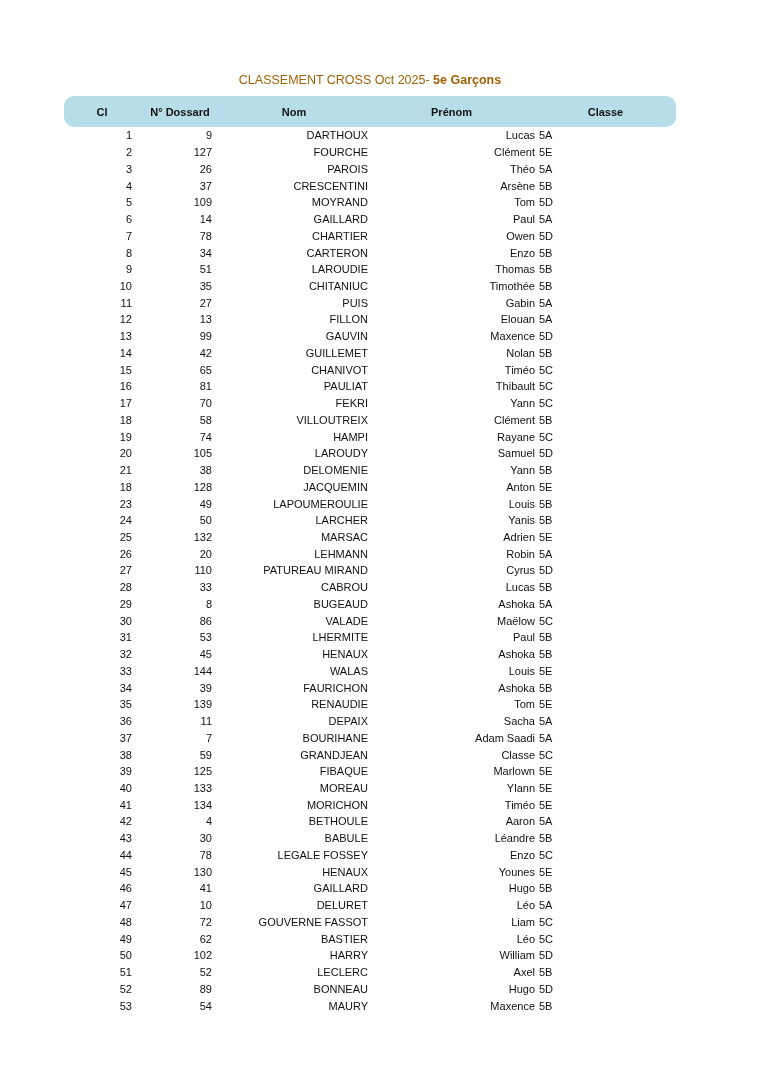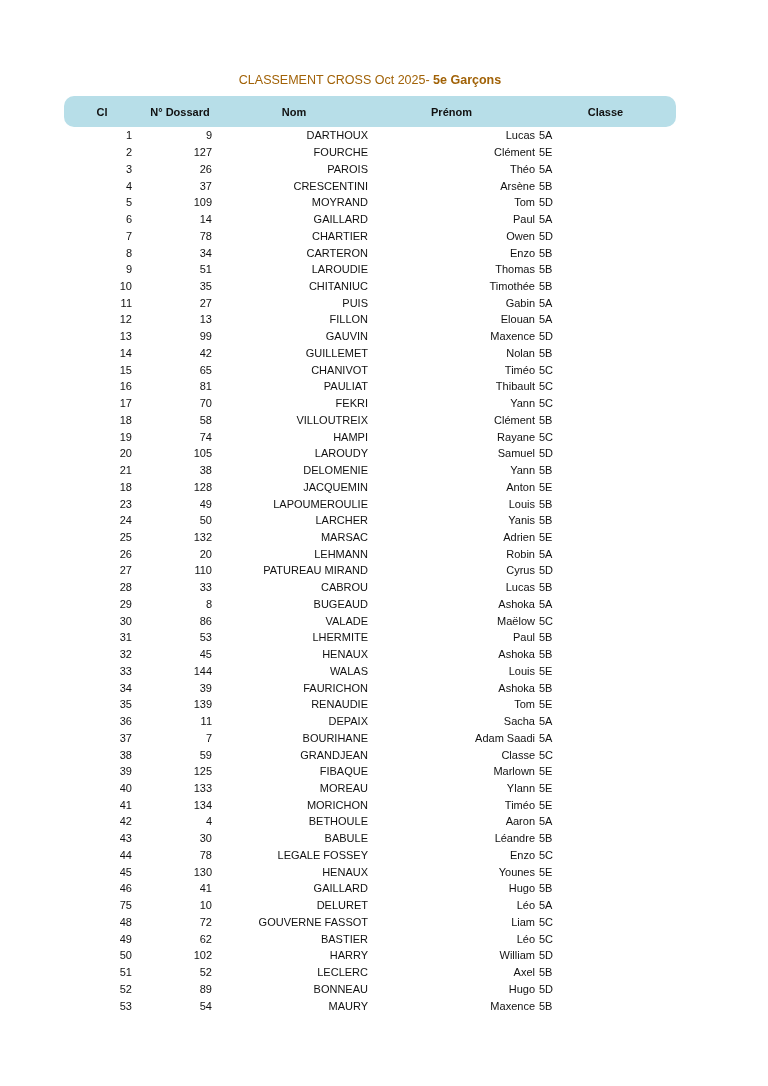--- a/index.html
+++ b/index.html
@@ -393,21 +393,21 @@
         <div class="cell c5">5E</div>
       </div>
       <div class="trow">
         <div class="cell c1">46</div>
         <div class="cell c2">41</div>
         <div class="cell c3">GAILLARD</div>
         <div class="cell c4">Hugo</div>
         <div class="cell c5">5B</div>
       </div>
       <div class="trow">
-        <div class="cell c1">75</div>
+        <div class="cell c1">47</div>
         <div class="cell c2">10</div>
         <div class="cell c3">DELURET</div>
         <div class="cell c4">Léo</div>
         <div class="cell c5">5A</div>
       </div>
       <div class="trow">
         <div class="cell c1">48</div>
         <div class="cell c2">72</div>
         <div class="cell c3">GOUVERNE FASSOT</div>
         <div class="cell c4">Liam</div>

